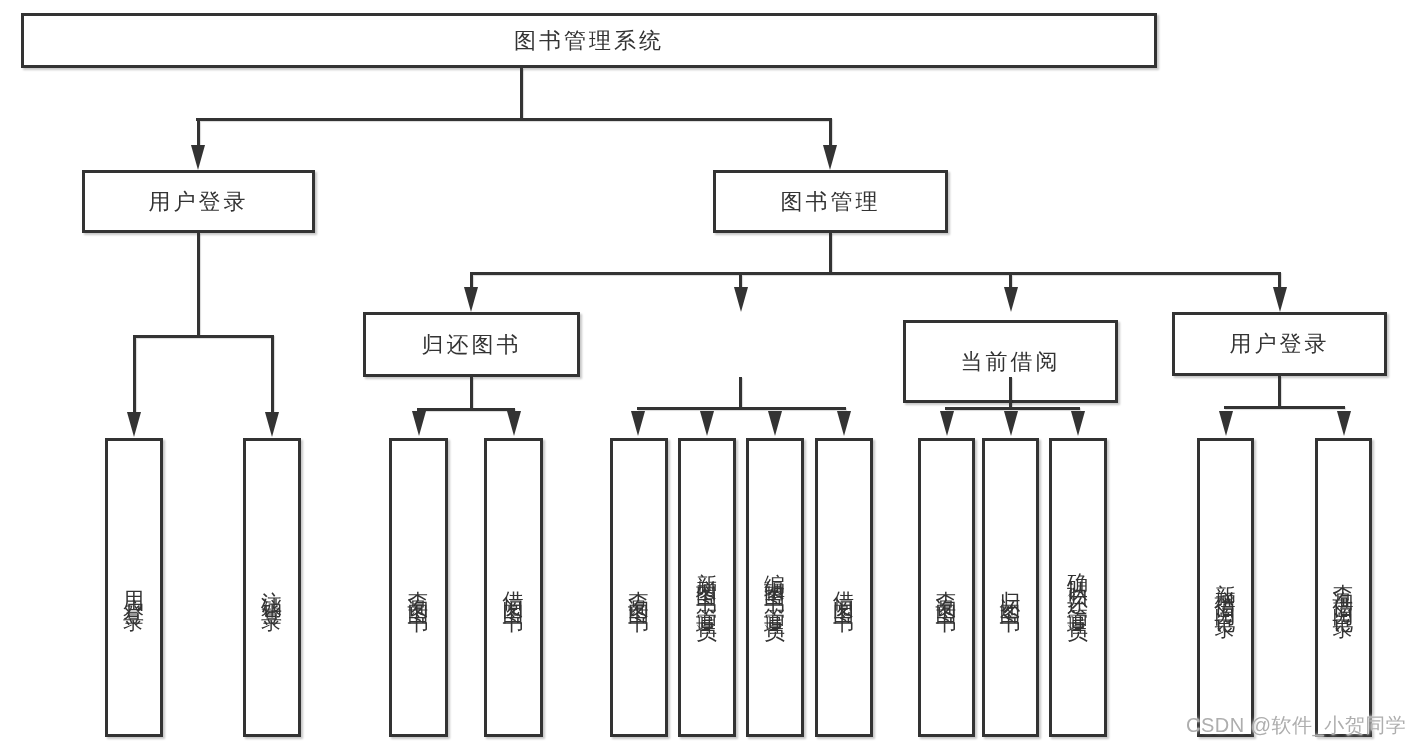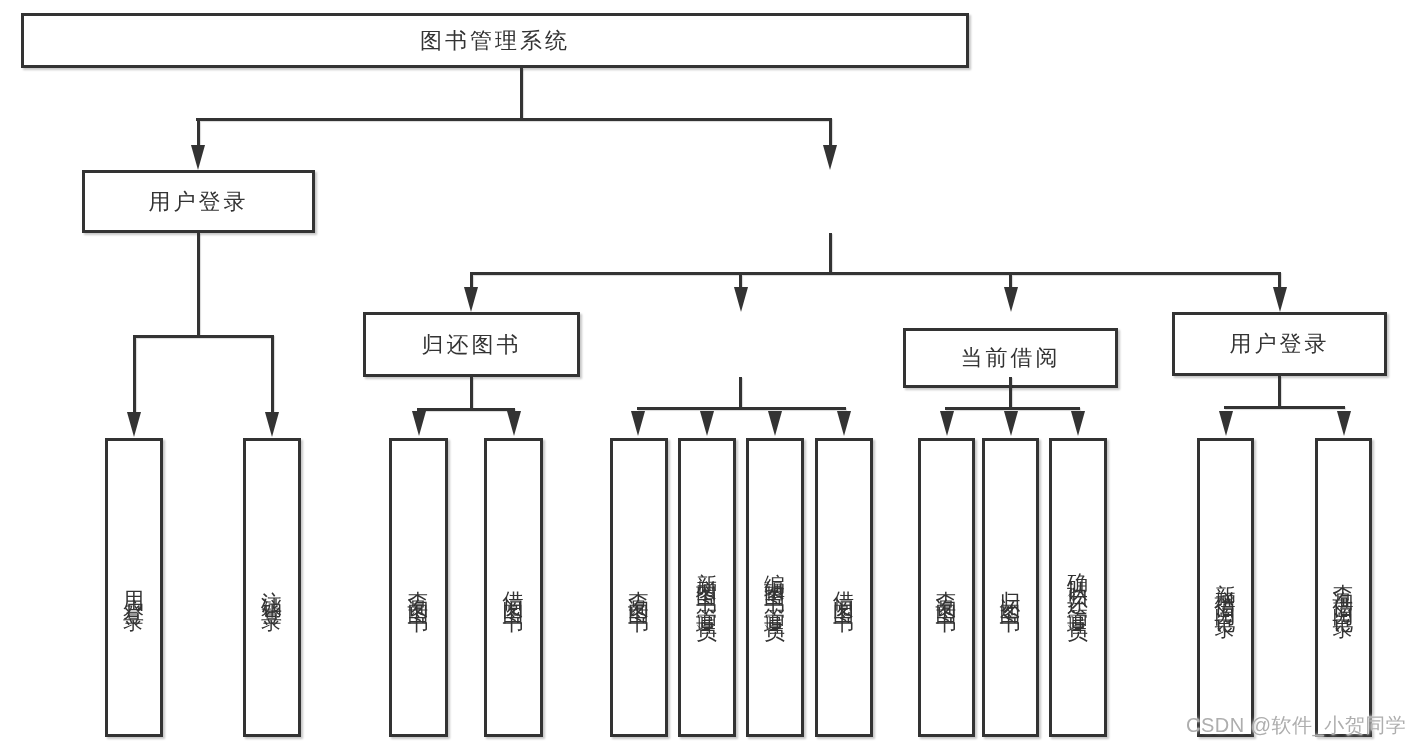--- a/index.html
+++ b/index.html
@@ -18,32 +18,35 @@
   .arr{position:absolute;width:0;height:0;border-left:7px solid transparent;
        border-right:7px solid transparent;border-top:25px solid #333;}
   .wm{position:absolute;color:#aeaeae;font-size:20px;letter-spacing:.5px;z-index:5;
       text-shadow:0 0 4px #fff,0 0 2px #fff;white-space:nowrap;}
 </style>
 </head>
 <body style="background: rgb(255, 255, 255);">
 
 <div class="stage">
 
-  <div class="box node" style="left:21px;top:13px;width:948px;height:55px">
+  <div class="box node" style="left:21px;top:13px;width:1136px;height:55px">
     <span>图书管理系统</span>
   </div>
 
   <div class="box node" style="left:82px;top:170px;width:233px;height:63px">
     <span>用户登录</span>
   </div>
+  <div class="box node" style="left:713px;top:170px;width:235px;height:63px">
+    <span>图书管理</span>
+  </div>
 
   <div class="box node" style="left:363px;top:312px;width:217px;height:65px">
     <span>归还图书</span>
   </div>
-  <div class="box node" style="left:903px;top:328px;width:215px;height:60px">
+  <div class="box node" style="left:903px;top:320px;width:215px;height:83px">
     <span>当前借阅</span>
   </div>
   <div class="box node" style="left:1172px;top:312px;width:215px;height:64px">
     <span>用户登录</span>
   </div>
 
   <div class="box leaf" style="left:105px;top:438px;width:58px;height:299px">
     <span>用户登录</span>
   </div>
   <div class="box leaf" style="left:243px;top:438px;width:58px;height:299px">

